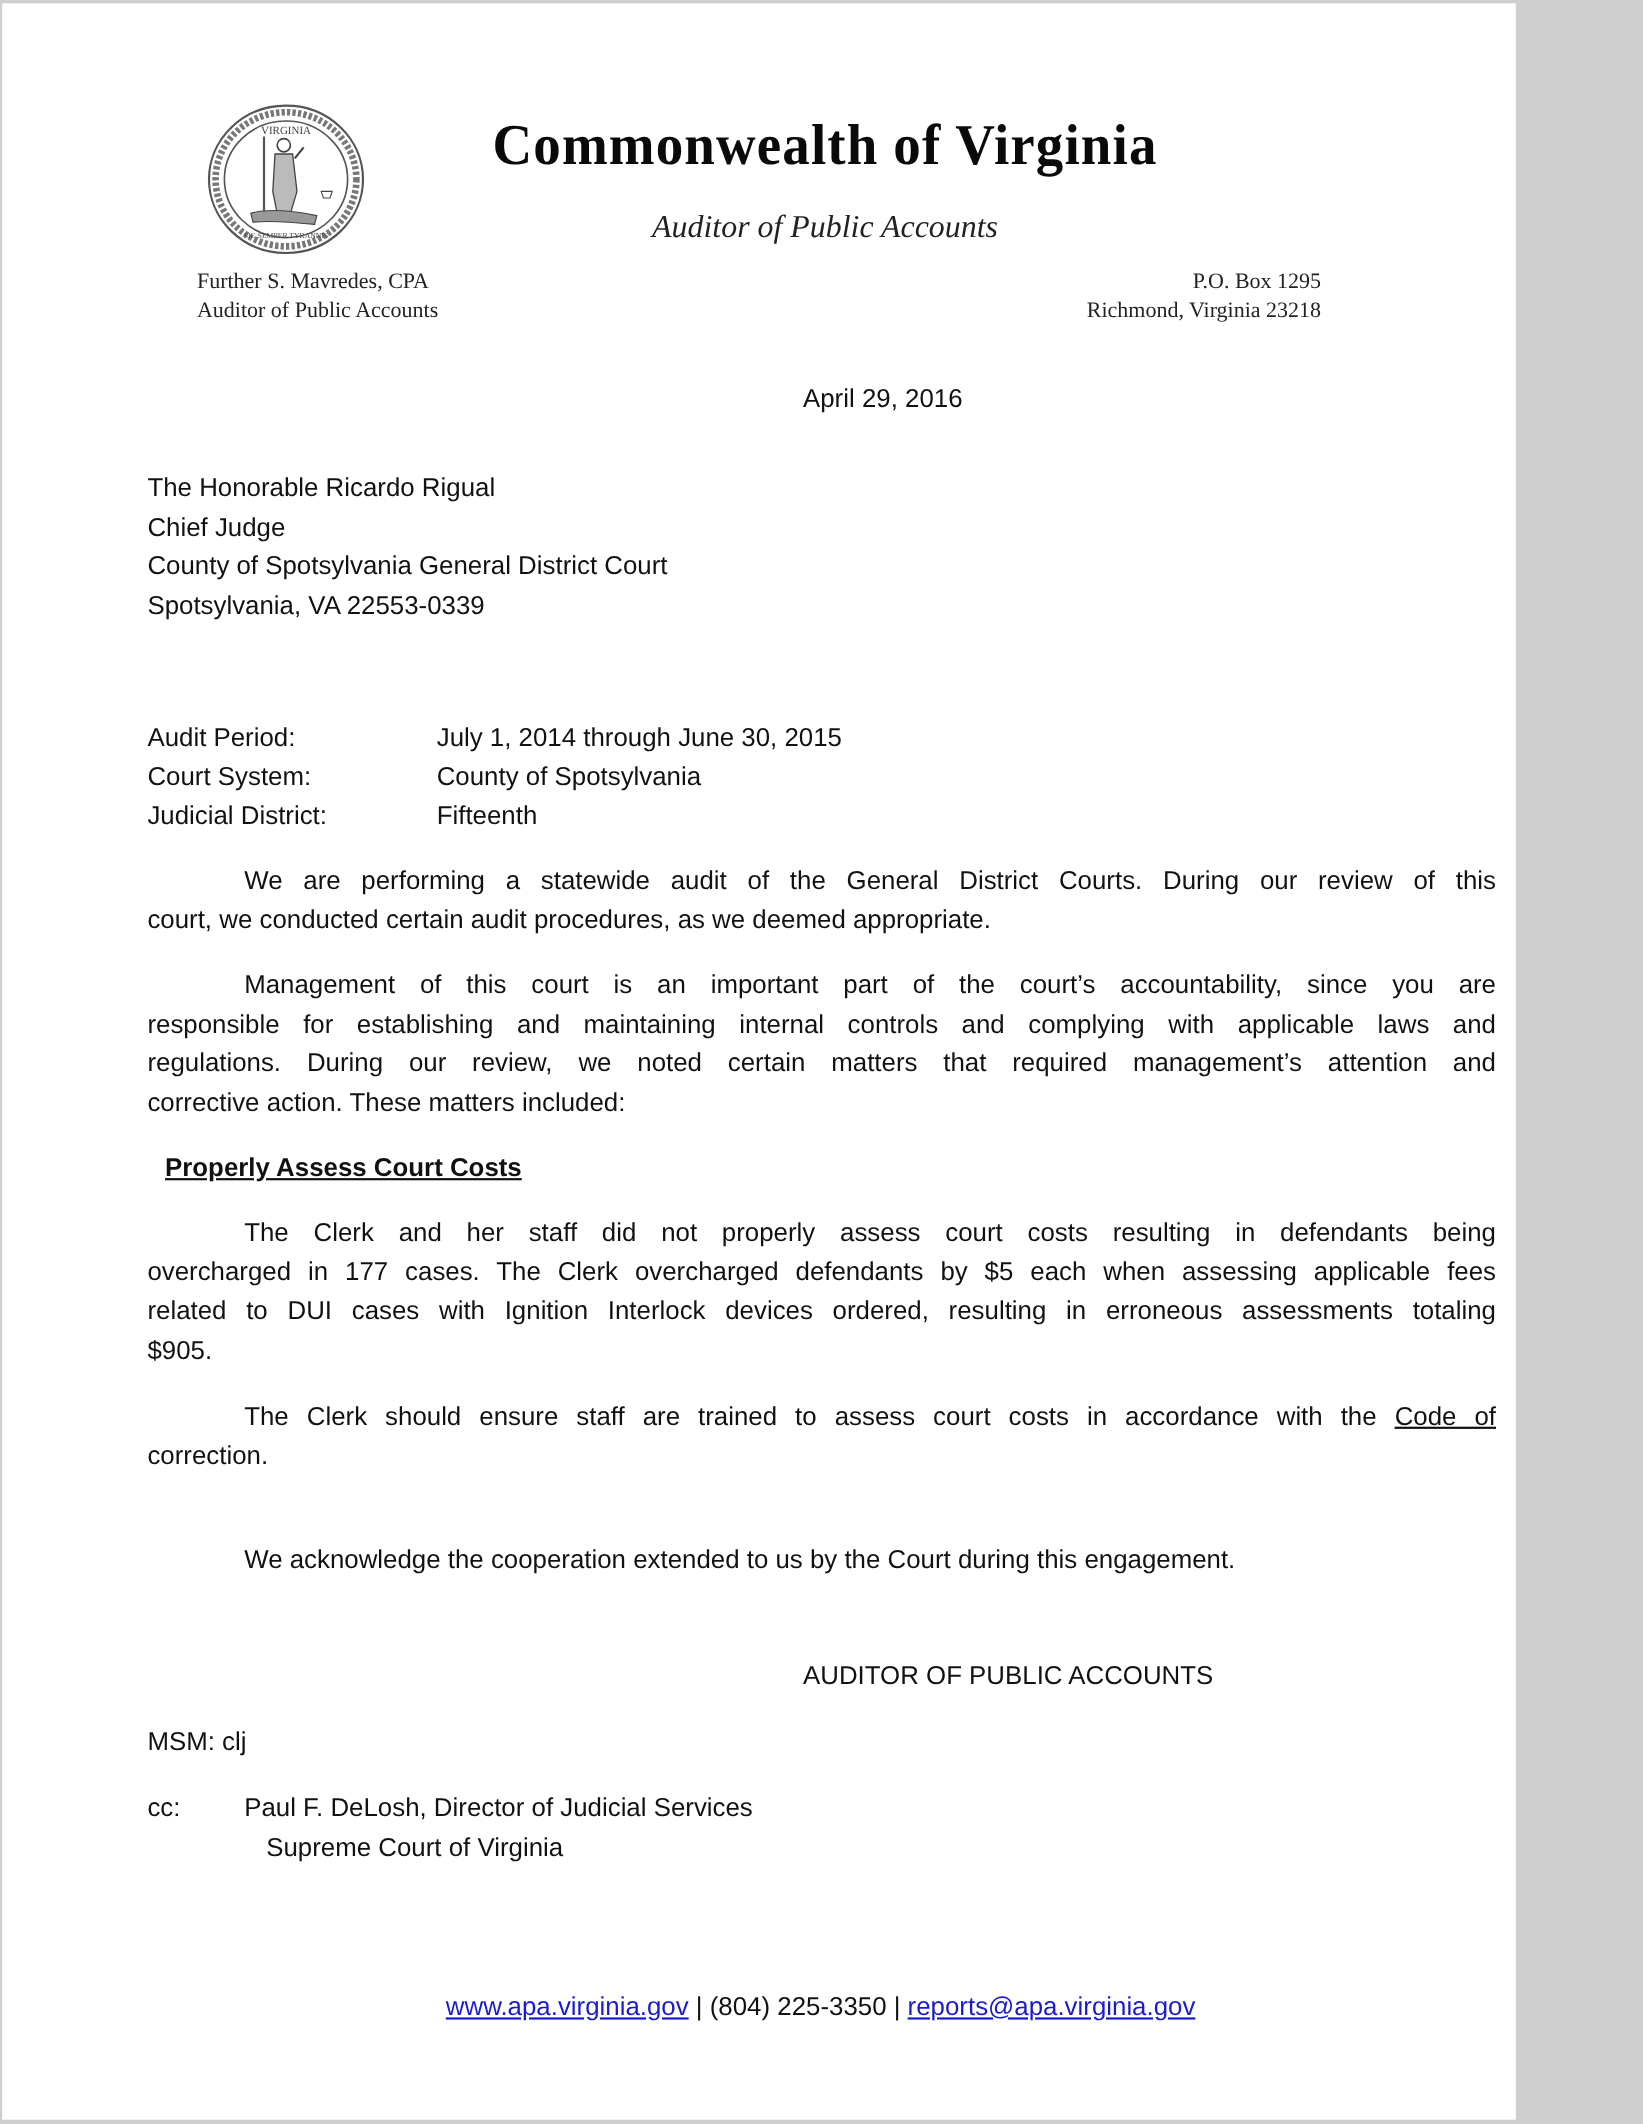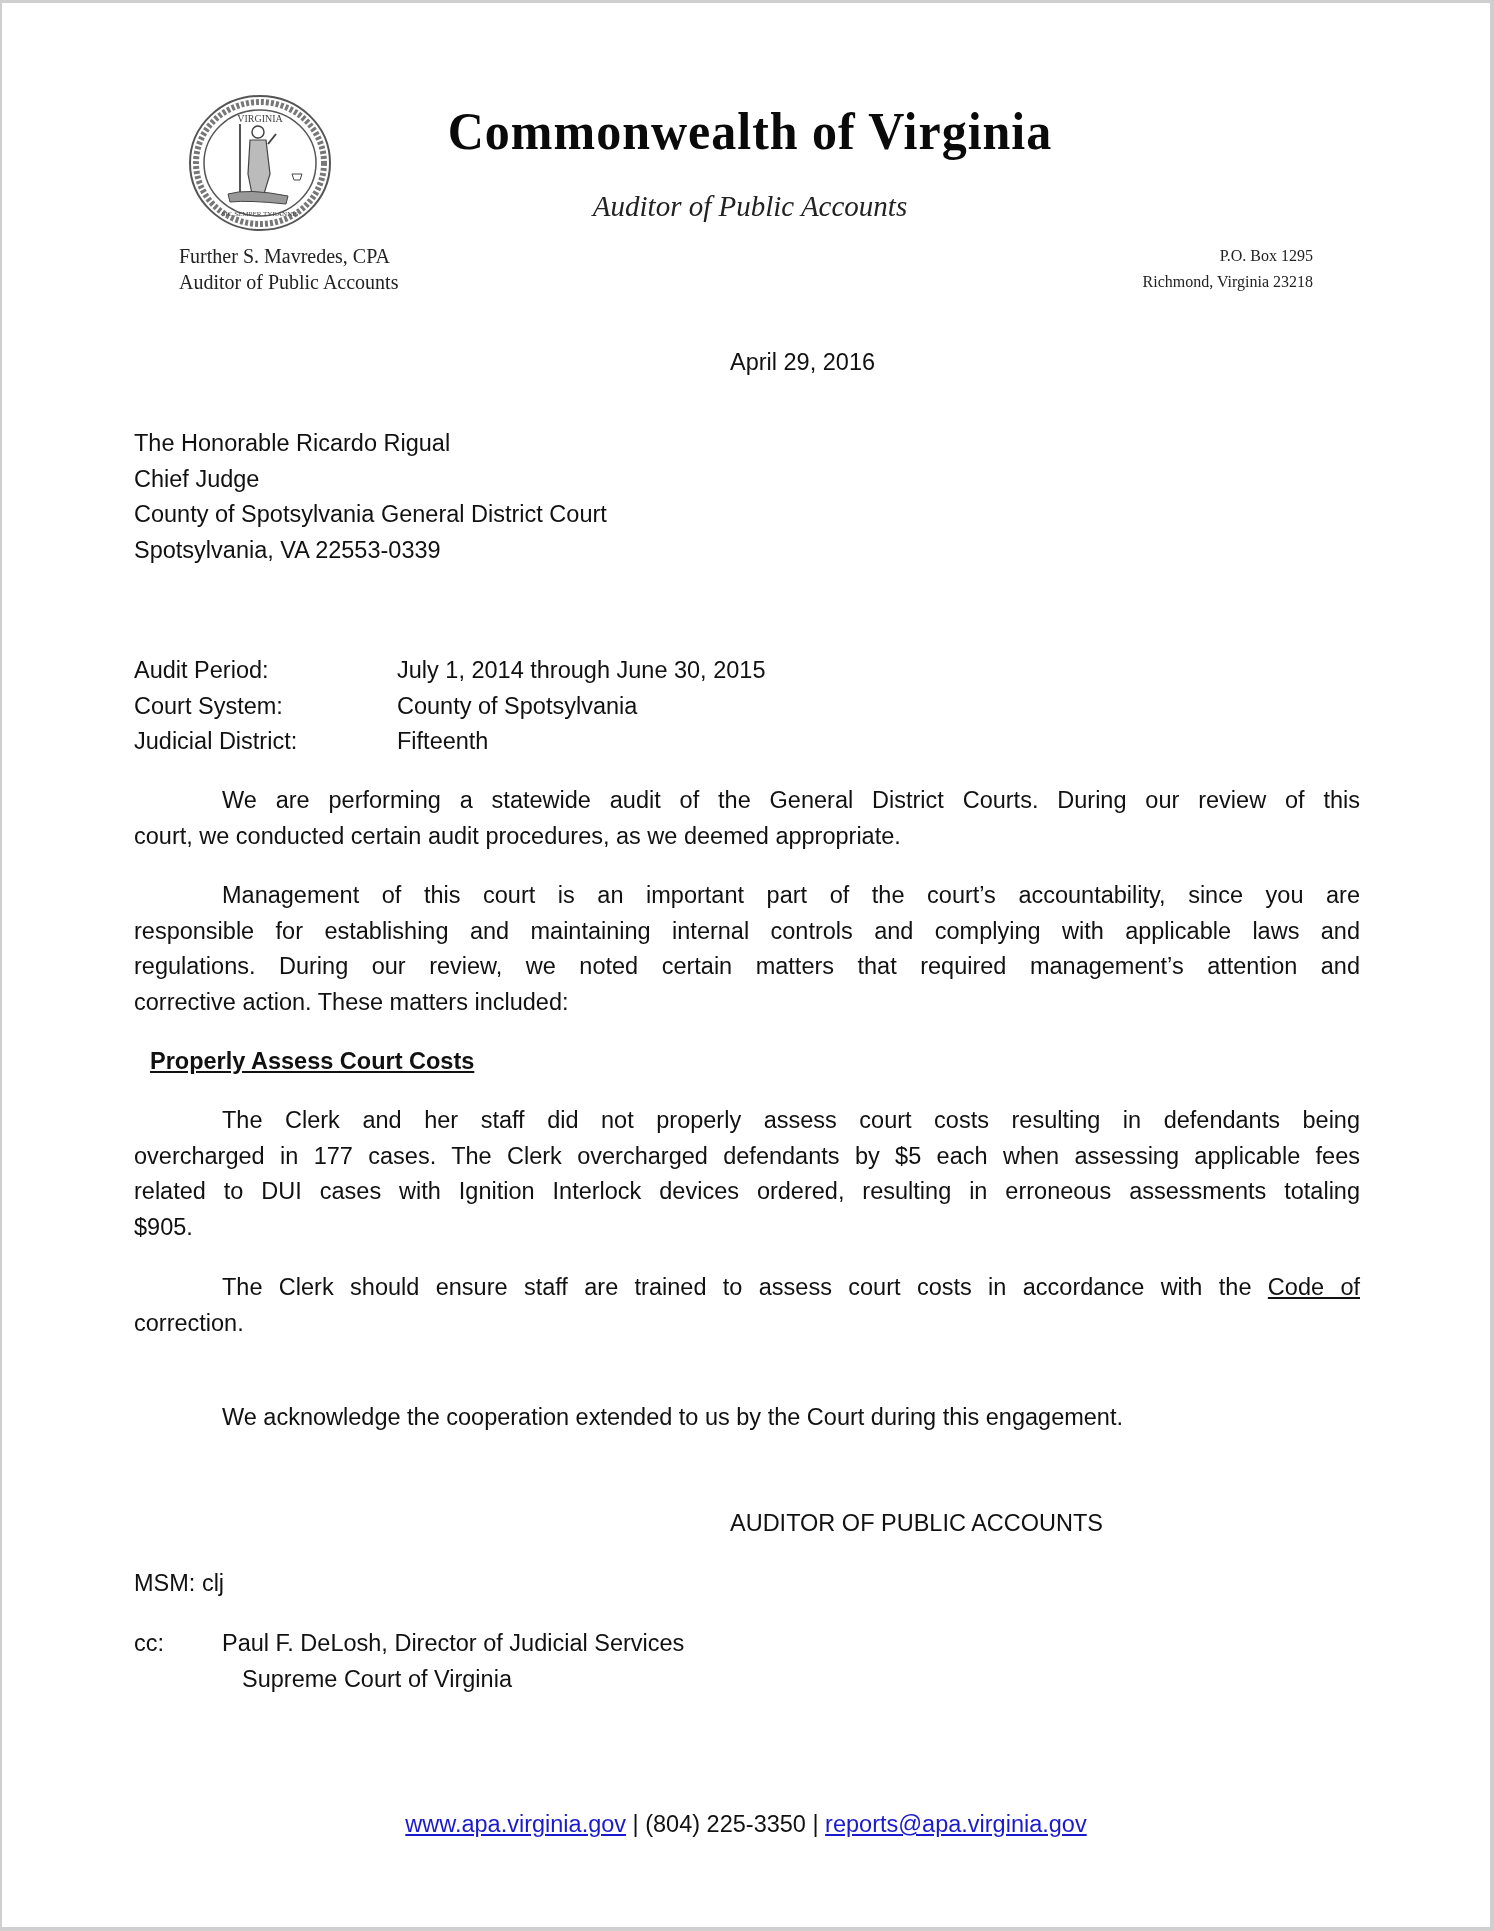--- a/index.html
+++ b/index.html
@@ -3,39 +3,39 @@
 <meta charset="utf-8">
 <style>
   html, body { margin: 0; padding: 0; }
   body {
     width: 1494px; height: 1931px; position: relative; overflow: hidden;
     background: #cfcfcf;
     font-family: "Liberation Sans", sans-serif;
     color: #111;
   }
   .page {
-    position: absolute; left: 2px; top: 3px; width: 1488px; height: 1924px;
+    position: absolute; left: 2px; top: 3px; width: 1376px; height: 1924px;
     background: #ffffff;
   }
   .abs { position: absolute; white-space: nowrap; }
   
   .seal { position: absolute; left: 186px; top: 91px; width: 144px; height: 138px; }
   .lh-title {
     position: absolute; left: 438px; top: 98px; width: 620px; text-align: center;
     font-family: "Liberation Serif", serif; font-weight: bold; font-size: 50px;
     letter-spacing: 1px; color: #0a0a0a; line-height: 60px;
     transform: scaleY(1.05);
   }
   .lh-sub {
     position: absolute; left: 438px; top: 186px; width: 620px; text-align: center;
     font-family: "Liberation Serif", serif; font-style: italic; font-size: 29px;
     color: #222; line-height: 34px;
   }
   .lh-left { position: absolute; left: 177px; top: 240px; font-family: "Liberation Serif", serif; font-size: 20px; line-height: 26px; color: #222; }
-  .lh-right { position: absolute; right: 177px; top: 240px; text-align: right; font-family: "Liberation Serif", serif; font-size: 16px; line-height: 26px; color: #222; }
+  .lh-right { position: absolute; right: 177px; top: 240px; text-align: right; font-family: "Liberation Serif", serif; font-size: 20px; line-height: 26px; color: #222; }
   .lh-left div, .lh-right div { white-space: nowrap; }
 
   .t { font-size: 23.5px; line-height: 35.7px; }
   .date { position: absolute; left: 728px; top: 342px; }
   .addr { position: absolute; left: 132px; top: 423px; }
   .addr div { white-space: nowrap; }
   .meta { position: absolute; left: 132px; top: 650px; }
   .meta .row { display: flex; white-space: nowrap; }
   .meta .lbl { width: 263px; }
 

